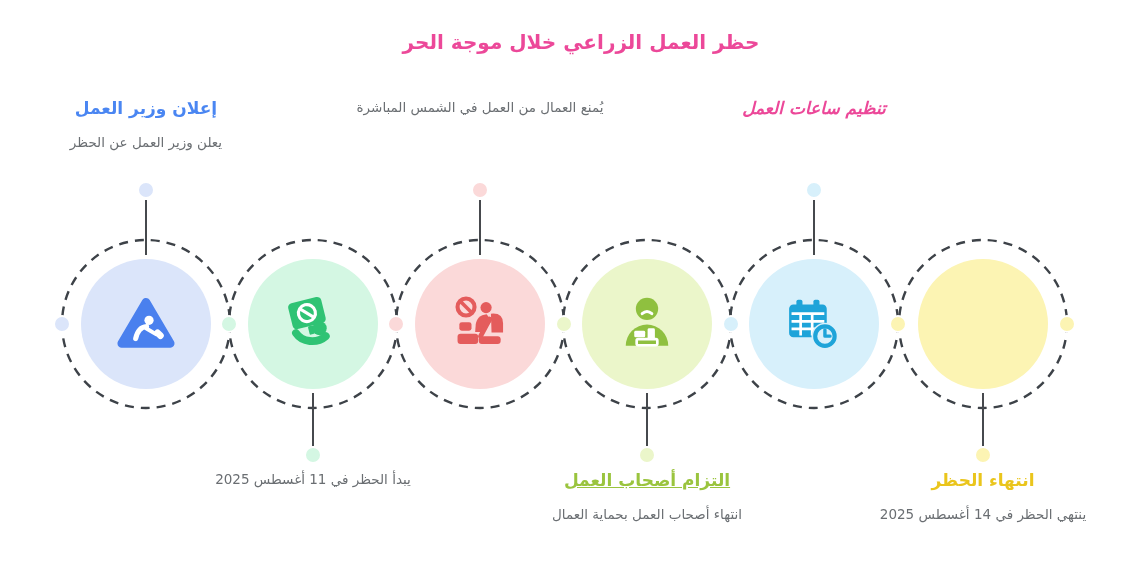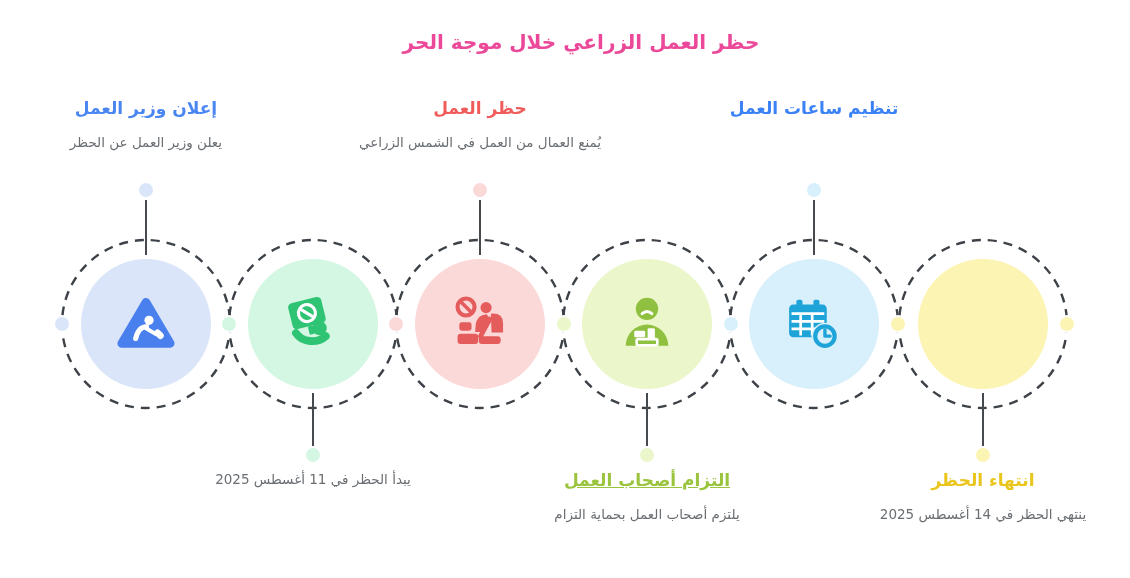--- a/index.html
+++ b/index.html
@@ -141,32 +141,31 @@
     </svg>
   </div>
 
   <div class="node" style="left: 918px; background-color: rgb(252, 244, 179);"></div>
 
   <div class="label-block top" style="left:-4px">
     <p class="step-label" style="color: rgb(74, 134, 242);">إعلان وزير العمل</p>
     <p class="step-desc">يعلن وزير العمل عن الحظر</p>
   </div>
   <div class="label-block top" style="left:330px">
-    <p class="step-label" style="color: rgb(240, 92, 92);">حظر العمل</p>
-    <p class="step-desc">يُمنع العمال من العمل في الشمس الزراعي</p>
+    <p class="step-desc">يُمنع العمال من العمل في الشمس المباشرة</p>
   </div>
   <div class="label-block top" style="left:664px">
-    <p class="step-label" style="color: #3b82f6;">تنظيم ساعات العمل</p>
+    <p class="step-label" style="color: #ec4899; font-style: italic;">تنظيم ساعات العمل</p>
   </div>
 
   <div class="label-block bottom" style="left:163px">
     <p class="step-desc">يبدأ الحظر في 11 أغسطس 2025</p>
   </div>
   <div class="label-block bottom" style="left:497px">
     <p class="step-label" style="color: rgb(154, 196, 62); text-decoration: underline;">التزام أصحاب العمل</p>
-    <p class="step-desc">يلتزم أصحاب العمل بحماية التزام</p>
+    <p class="step-desc">انتهاء أصحاب العمل بحماية العمال</p>
   </div>
   <div class="label-block bottom" style="left:833px">
     <p class="step-label" style="color: rgb(234, 197, 28);">انتهاء الحظر</p>
     <p class="step-desc">ينتهي الحظر في 14 أغسطس 2025</p>
   </div>
 
 </div>
 
 </body></html>

